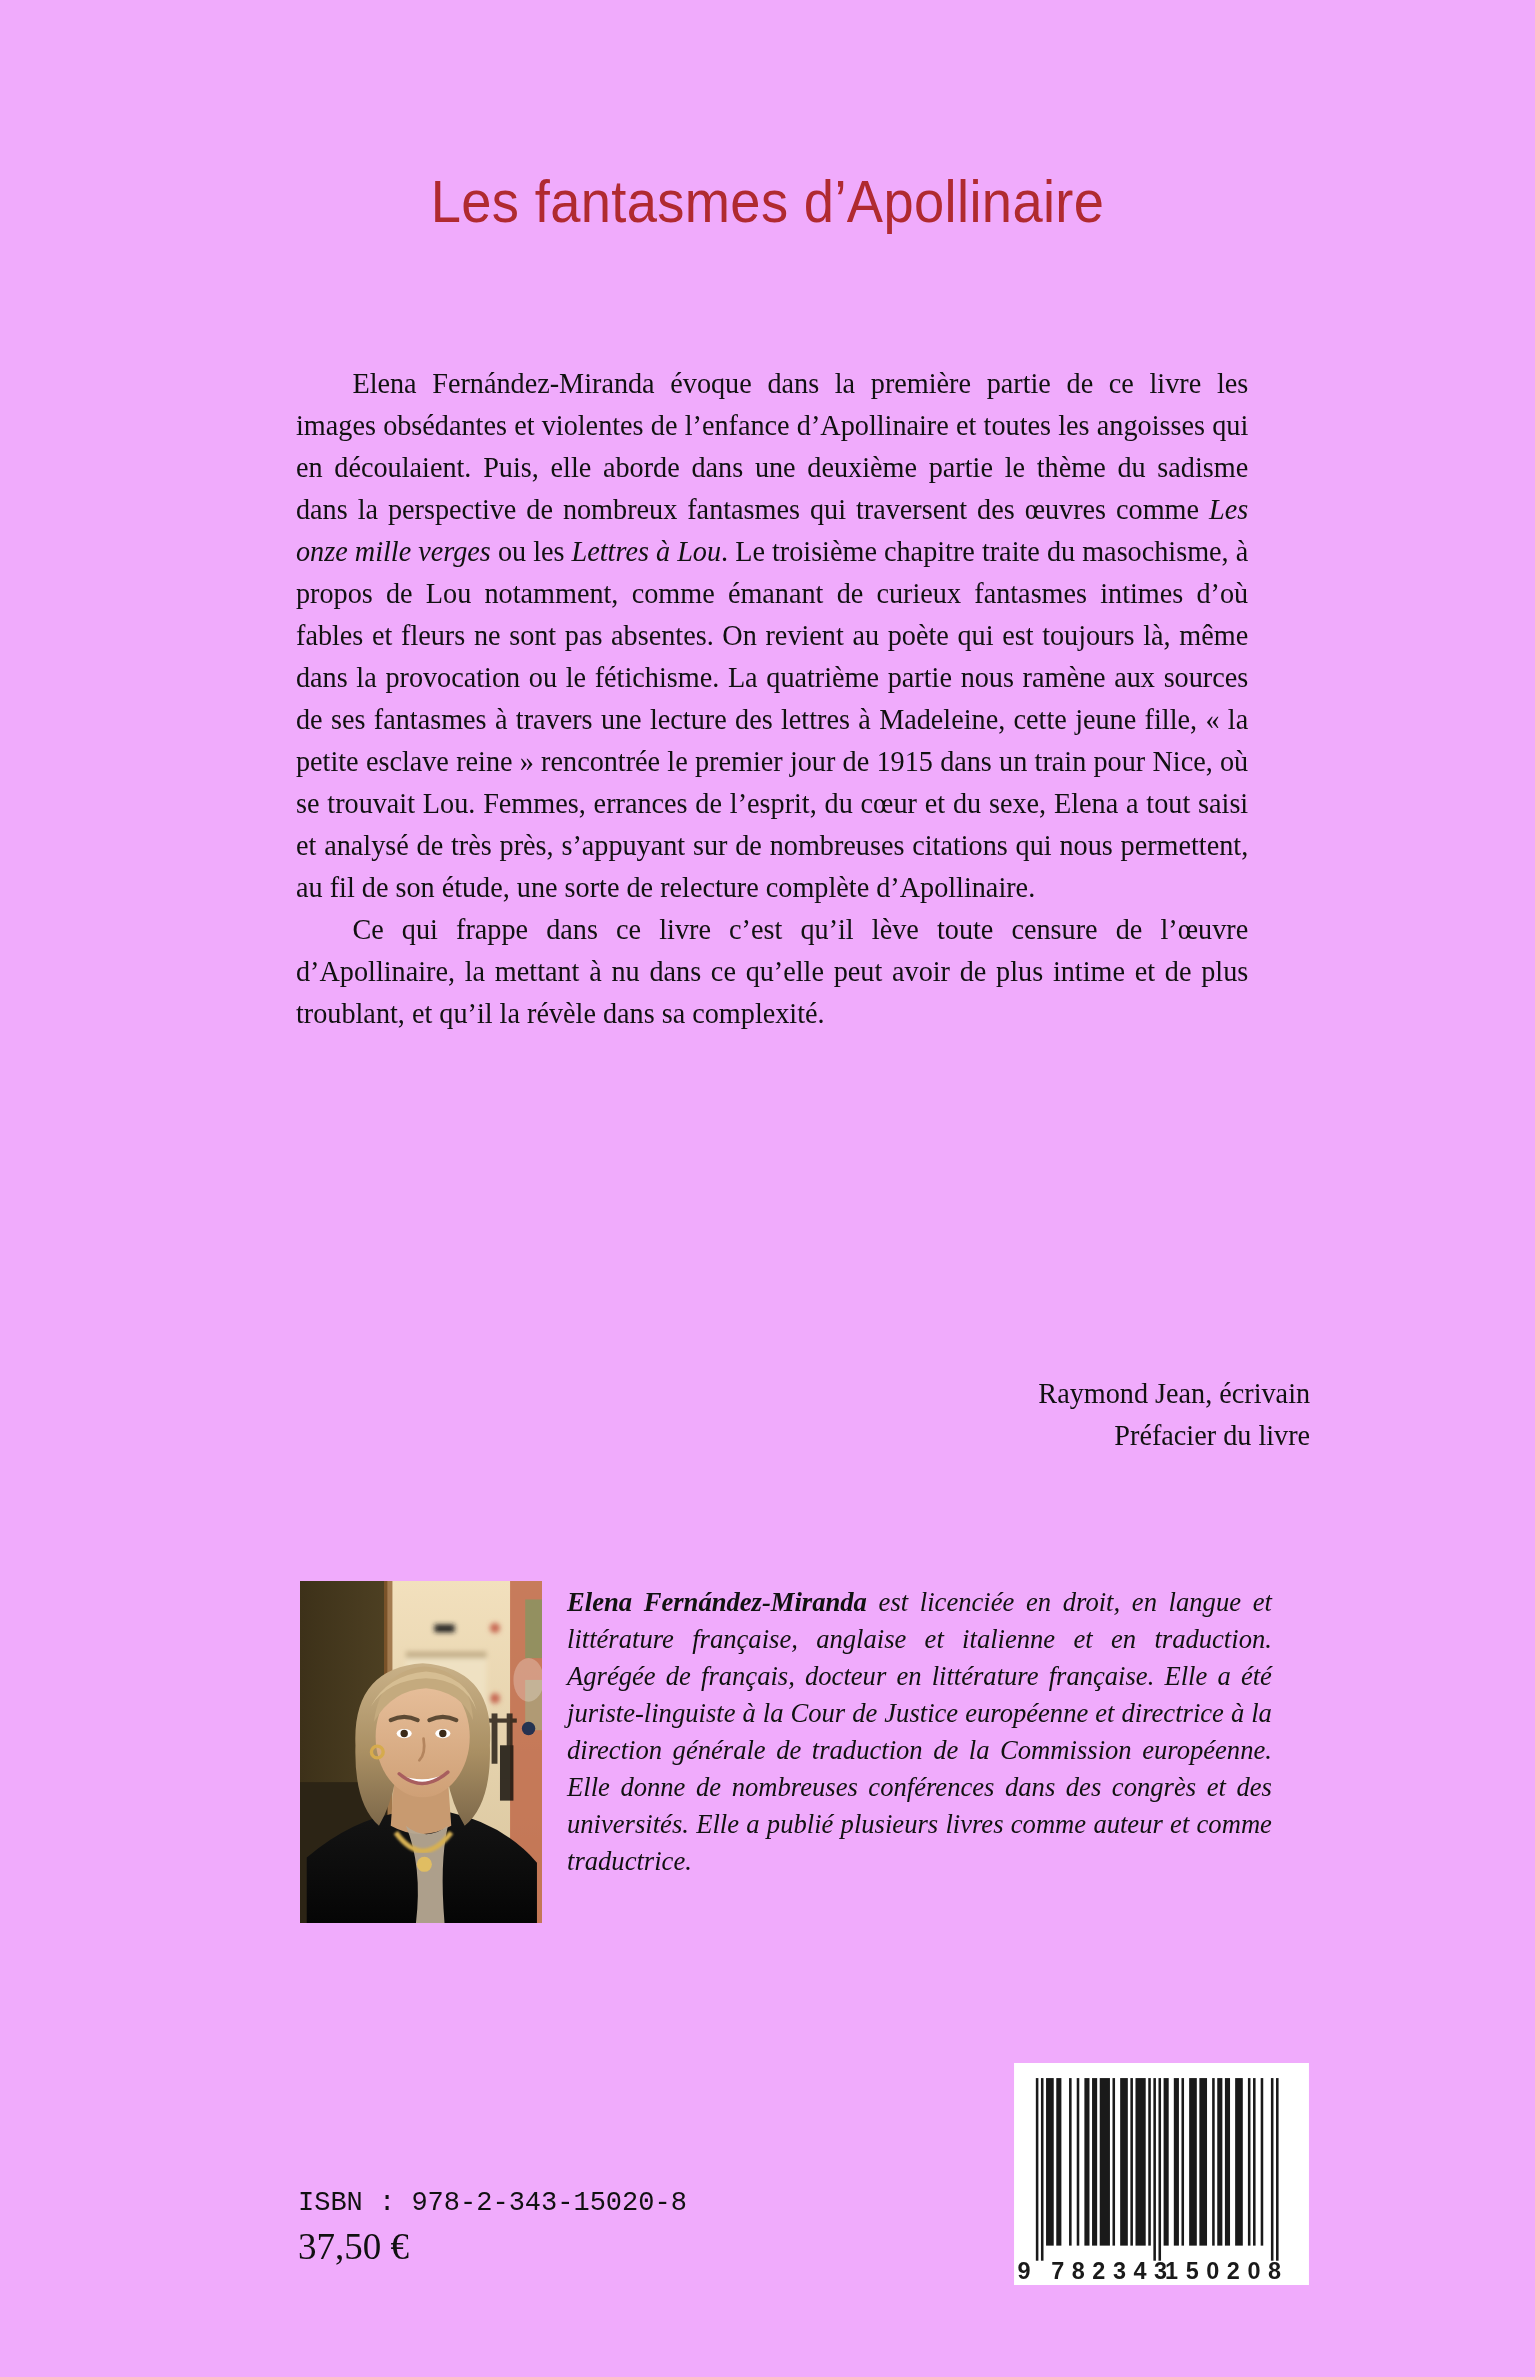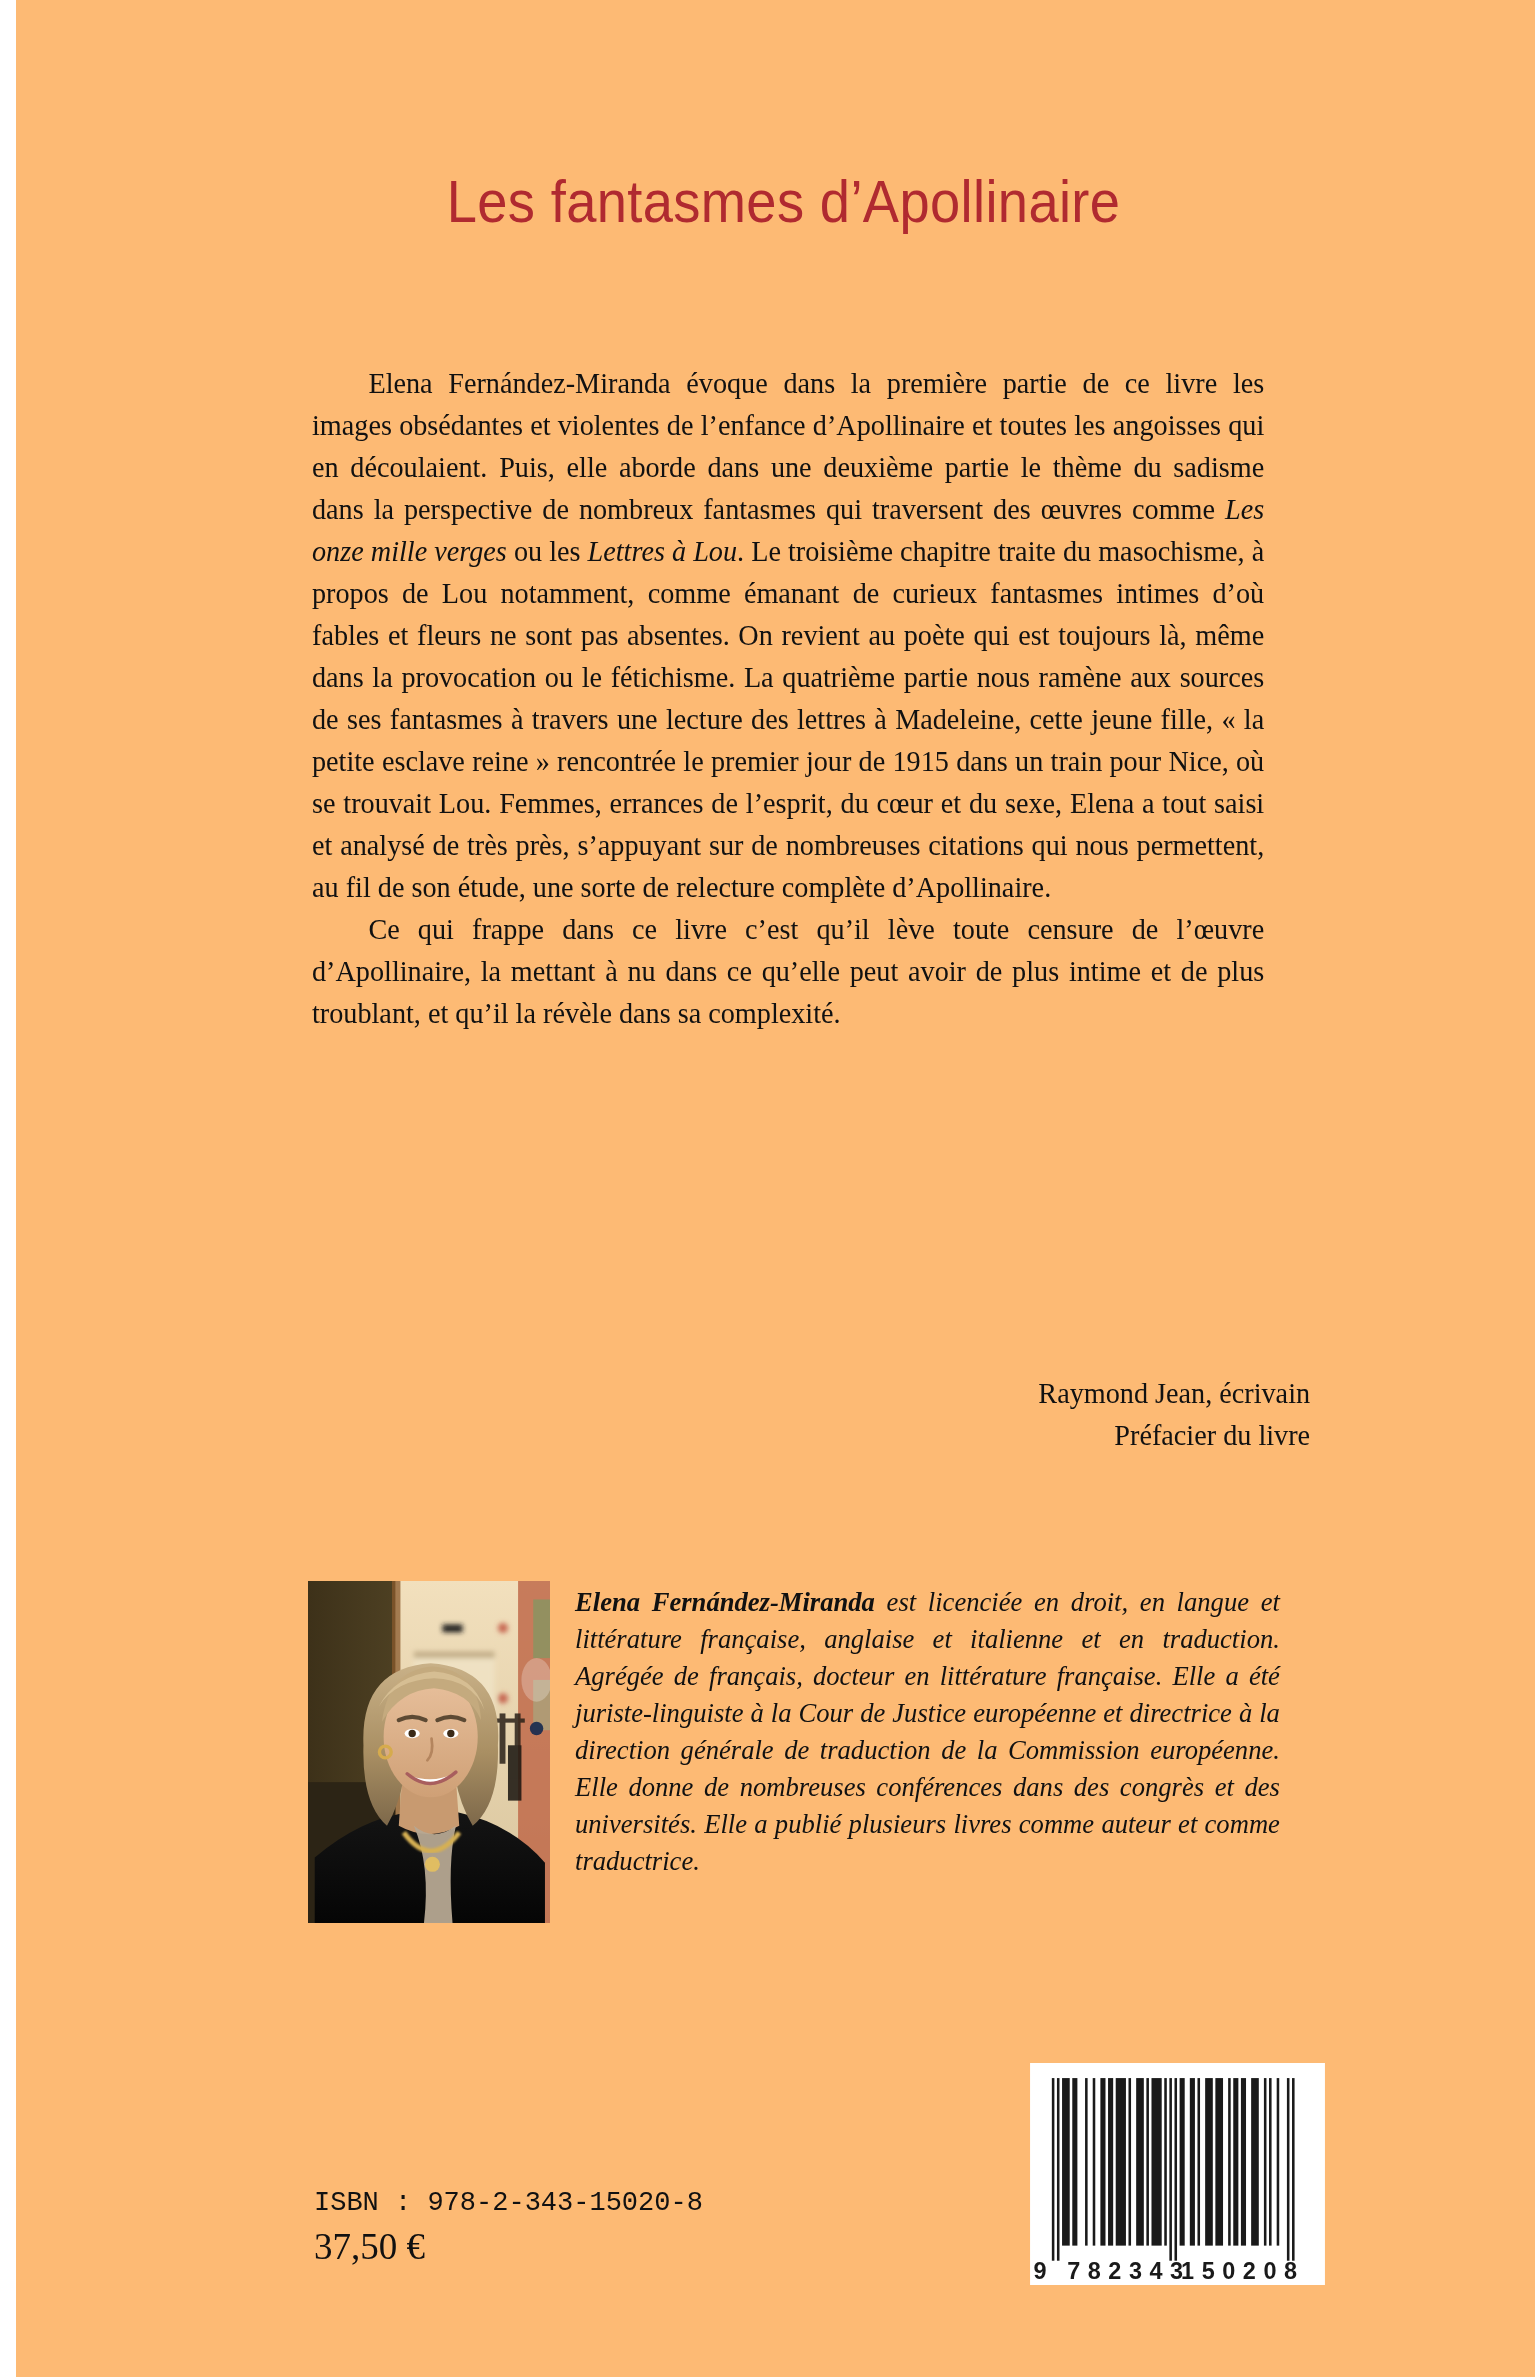--- a/index.html
+++ b/index.html
@@ -12,22 +12,21 @@
     height: 2377px;
     position: relative;
     overflow: hidden;
     font-family: "Liberation Serif", serif;
     color: #1a1a1a;
   }
 
   .page {
     position: absolute;
     inset: 0;
-    background: #fdba74;
-    margin-left: 16px;
+    background: #f0abfc;
   }
 
   
   .book-title {
     position: absolute;
     left: 0;
     top: 128px;
     width: 1535px;
     text-align: center;
     font-family: "Liberation Sans", sans-serif;
@@ -73,21 +72,21 @@
     line-height: 42px;
     color: #111111;
     transform: scaleX(0.94);
     transform-origin: 100% 0;
   }
   .signature div { white-space: nowrap; }
 
   
   .author-block {
     position: absolute;
-    left: 292px;
+    left: 300px;
     top: 1581px;
     width: 1011px;
     height: 352px;
   }
 
   .author-photo {
     position: absolute;
     left: 0;
     top: 0;
     width: 242px;

